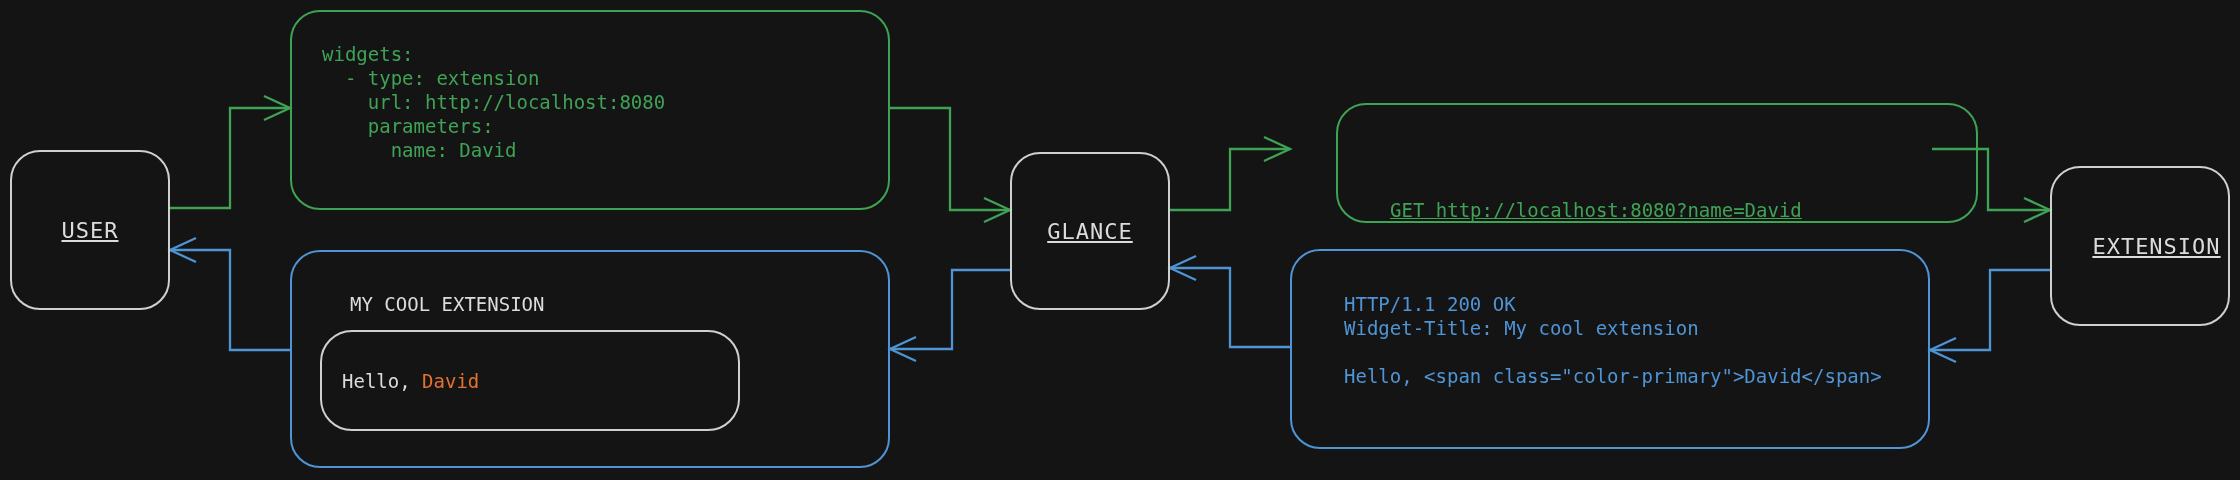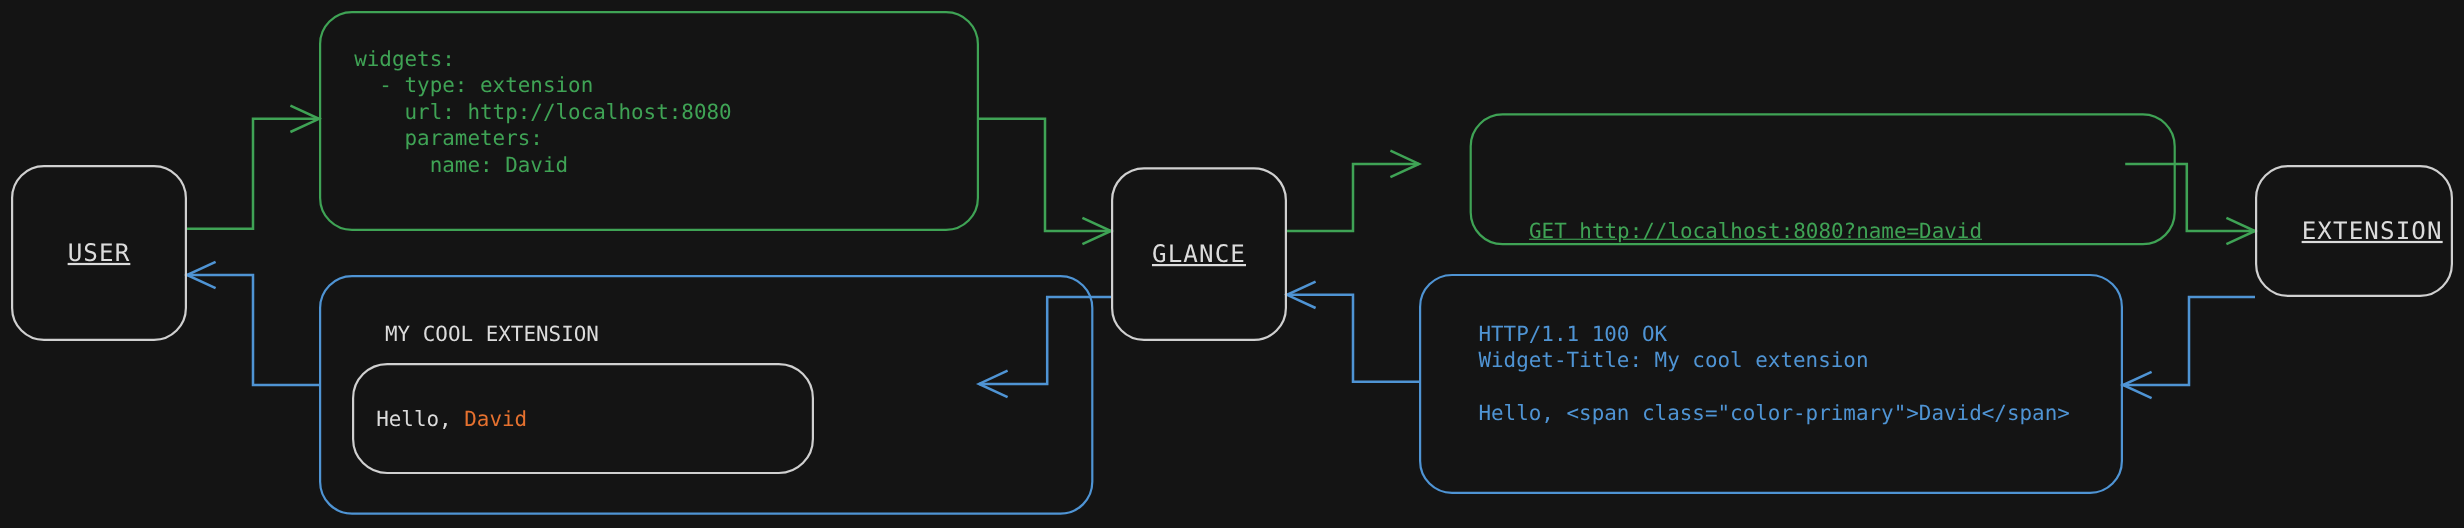--- a/index.html
+++ b/index.html
@@ -44,30 +44,30 @@
     border-color: var(--neutral-border);
     display: flex;
     align-items: center;
     justify-content: center;
     color: var(--text-primary);
     font-size: 22px;
     letter-spacing: 1px;
   }
   .node-user      { left: 10px;   top: 150px; width: 160px; height: 160px; }
   .node-glance    { left: 1010px; top: 152px; width: 160px; height: 158px; }
-  .node-extension { left: 2050px; top: 150px; width: 180px; height: 120px; padding-left: 33px; }
+  .node-extension { left: 2050px; top: 166px; width: 180px; height: 160px; padding-left: 33px; }
 
   .box-green { border-color: var(--flow-request); color: var(--flow-request); }
   .box-blue  { border-color: var(--flow-response); color: var(--flow-response); }
 
   .config-box   { left: 290px;  top: 10px;  width: 600px; height: 200px; }
   .request-box  { left: 1290px; top: 103px;  width: 642px; height: 120px;
                   display: flex; align-items: flex-end; padding-left: 52px; margin-left: 46px; }
   .response-box { left: 1290px; top: 249px; width: 640px; height: 200px; }
-  .widget-box   { left: 290px;  top: 250px; width: 704px; height: 218px;
+  .widget-box   { left: 290px;  top: 250px; width: 600px; height: 218px;
                   border-color: var(--flow-response); }
 
   .code-block { position: absolute; font-size: 19px; }
   .config-code   { left: 30px; top: 30px; }
   .response-code { left: 52px; top: 41px; }
   .code-line {
     white-space: pre;
     line-height: 24px;
     min-height: 24px;
   }
@@ -139,21 +139,21 @@
       <div class="code-line">      name: David</div>
     </div>
   </div>
 
   <div class="box box-green request-box">
     <span class="request-text">GET http://localhost:8080?name=David</span>
   </div>
 
   <div class="box box-blue response-box">
     <div class="code-block response-code">
-      <div class="code-line">HTTP/1.1 100 OK</div>
+      <div class="code-line">HTTP/1.1 200 OK</div>
       <div class="code-line">Widget-Title: My cool extension</div>
       <div class="code-line"></div>
       <div class="code-line">Hello, &lt;span class="color-primary"&gt;David&lt;/span&gt;</div>
     </div>
   </div>
 
   <div class="box widget-box">
     <div class="widget-title">MY COOL EXTENSION</div>
     <div class="widget-inner">
       <div class="greeting"><span>Hello, </span><span class="name">David</span></div>

